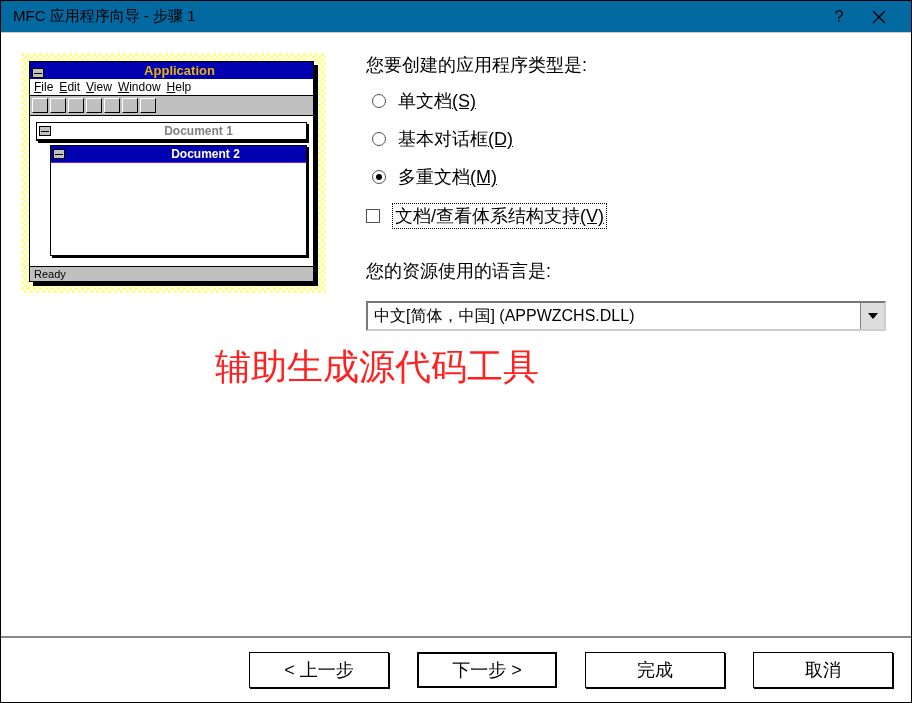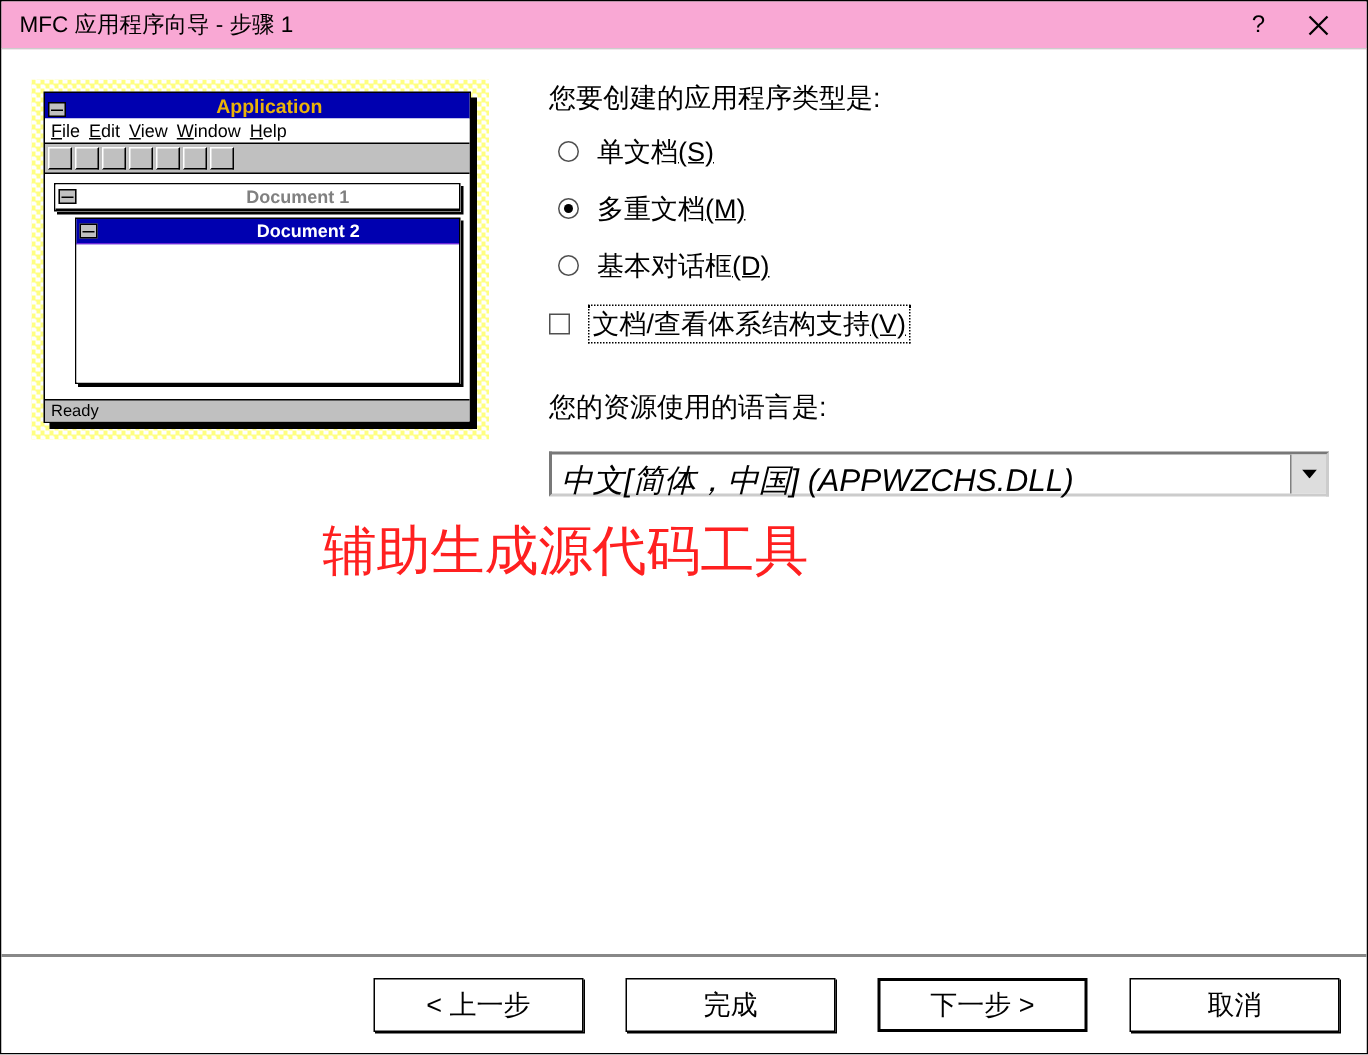--- a/index.html
+++ b/index.html
@@ -1,20 +1,20 @@
 <!DOCTYPE html>
 <html><head>
 <meta charset="utf-8">
 <style>
 * { box-sizing: border-box; margin: 0; padding: 0; }
 body { font-family: "Microsoft YaHei", SimSun, Arial, sans-serif; background: #fff; width: 912px; height: 703px; overflow: hidden; }
 
 .window { width: 912px; height: 703px; display: flex; flex-direction: column; border: 1px solid #000; }
 
-.titlebar { height: 32px; background: #f9a8d4; display: flex; align-items: center; padding: 0 12px; border-bottom: 1px solid #ccc; font-size: 15px; }
+.titlebar { height: 32px; background: #0369a1; display: flex; align-items: center; padding: 0 12px; border-bottom: 1px solid #ccc; font-size: 15px; }
 .titlebar-title { flex: 1; }
 .titlebar-ctrl { width: 40px; height: 100%; display: flex; align-items: center; justify-content: center; font-size: 18px; cursor: default; }
 .titlebar-help { font-size: 16px; }
 .titlebar-close svg { width: 14px; height: 14px; }
 
 .body { flex: 1; background: #fff; display: flex; padding: 20px 40px 20px 20px; position: relative; }
 
 .preview-pane { width: 312px; height: 240px; background: repeating-conic-gradient(#fff 0 25%, #ffff80 0 50%) 0 0/6px 6px; padding: 8px 12px 0 8px; position: relative; }
 
 .app-mock { width: 285px; background: #fff; border: 1px solid #000; box-shadow: 4px 4px 0 #000; }
@@ -44,21 +44,21 @@
 .radio.checked::after { content: ""; width: 6px; height: 6px; border-radius: 50%; background: #000; }
 .check-row { display: flex; align-items: center; margin-top: 8px; margin-bottom: 20px; cursor: default; }
 .checkbox { width: 14px; height: 14px; border: 1px solid #505050; margin-right: 12px; background: #fff; }
 .dotted-label { border: 1px dotted #000; padding: 0 2px; }
 .ul { text-decoration: underline; }
 
 .annotation { position: absolute; left: 214px; top: 310px; color: #ff2020; font-size: 36px; font-weight: 400; }
 
 .lang-label { margin-top: 30px; margin-bottom: 18px; }
 .dropdown { display: flex; align-items: stretch; width: 520px; height: 30px; border: 2px inset #ccc; background: #fff; }
-.dropdown-txt { flex: 1; padding: 3px 6px; font-size: 21px; font-style: italic; }
+.dropdown-txt { flex: 1; padding: 3px 6px; font-size: 16px; }
 .dropdown-btn { width: 24px; background: #ddd; border-left: 1px solid #808080; display: flex; align-items: center; justify-content: center; }
 .dropdown-btn svg { width: 10px; height: 6px; }
 
 .footer { height: 66px; border-top: 2px solid #888; background: #fff; display: flex; align-items: center; justify-content: flex-end; padding-right: 18px; gap: 28px; }
 .btn { min-width: 140px; height: 36px; border: 1px solid #000; background: #fff; font-size: 18px; display: flex; align-items: center; justify-content: center; cursor: default; box-shadow: 1px 1px 0 #000; }
 .btn.default { border: 2px solid #000; box-shadow: none; }
 </style>
 </head>
 <body>
 
@@ -120,26 +120,26 @@
 
     <div class="options">
       <div class="q-label">您要创建的应用程序类型是:</div>
 
       <div class="radio-group">
         <div class="radio-row">
           <div class="radio"></div>
           <span><span>单文档</span><span class="ul">(S)</span></span>
         </div>
         <div class="radio-row">
+          <div class="radio"></div>
+          <span><span>基本对话框</span><span class="ul">(D)</span></span>
+        </div>
+        <div class="radio-row">
           <div class="radio checked"></div>
           <span><span>多重文档</span><span class="ul">(M)</span></span>
-        </div>
-        <div class="radio-row">
-          <div class="radio"></div>
-          <span><span>基本对话框</span><span class="ul">(D)</span></span>
         </div>
       </div>
 
       <div class="check-row">
         <div class="checkbox"></div>
         <span class="dotted-label"><span>文档</span><span>/查看体系结构支持</span><span class="ul">(V)</span></span>
       </div>
 
       <div class="lang-label">您的资源使用的语言是:</div>
 
@@ -152,18 +152,18 @@
         </div>
       </div>
     </div>
 
     <div class="annotation">辅助生成源代码工具</div>
 
   </div>
 
   <div class="footer">
     <div class="btn">&lt; 上一步</div>
+    <div class="btn default">下一步 &gt;</div>
     <div class="btn">完成</div>
-    <div class="btn default">下一步 &gt;</div>
     <div class="btn">取消</div>
   </div>
 
 </div>
 
 </body></html>

